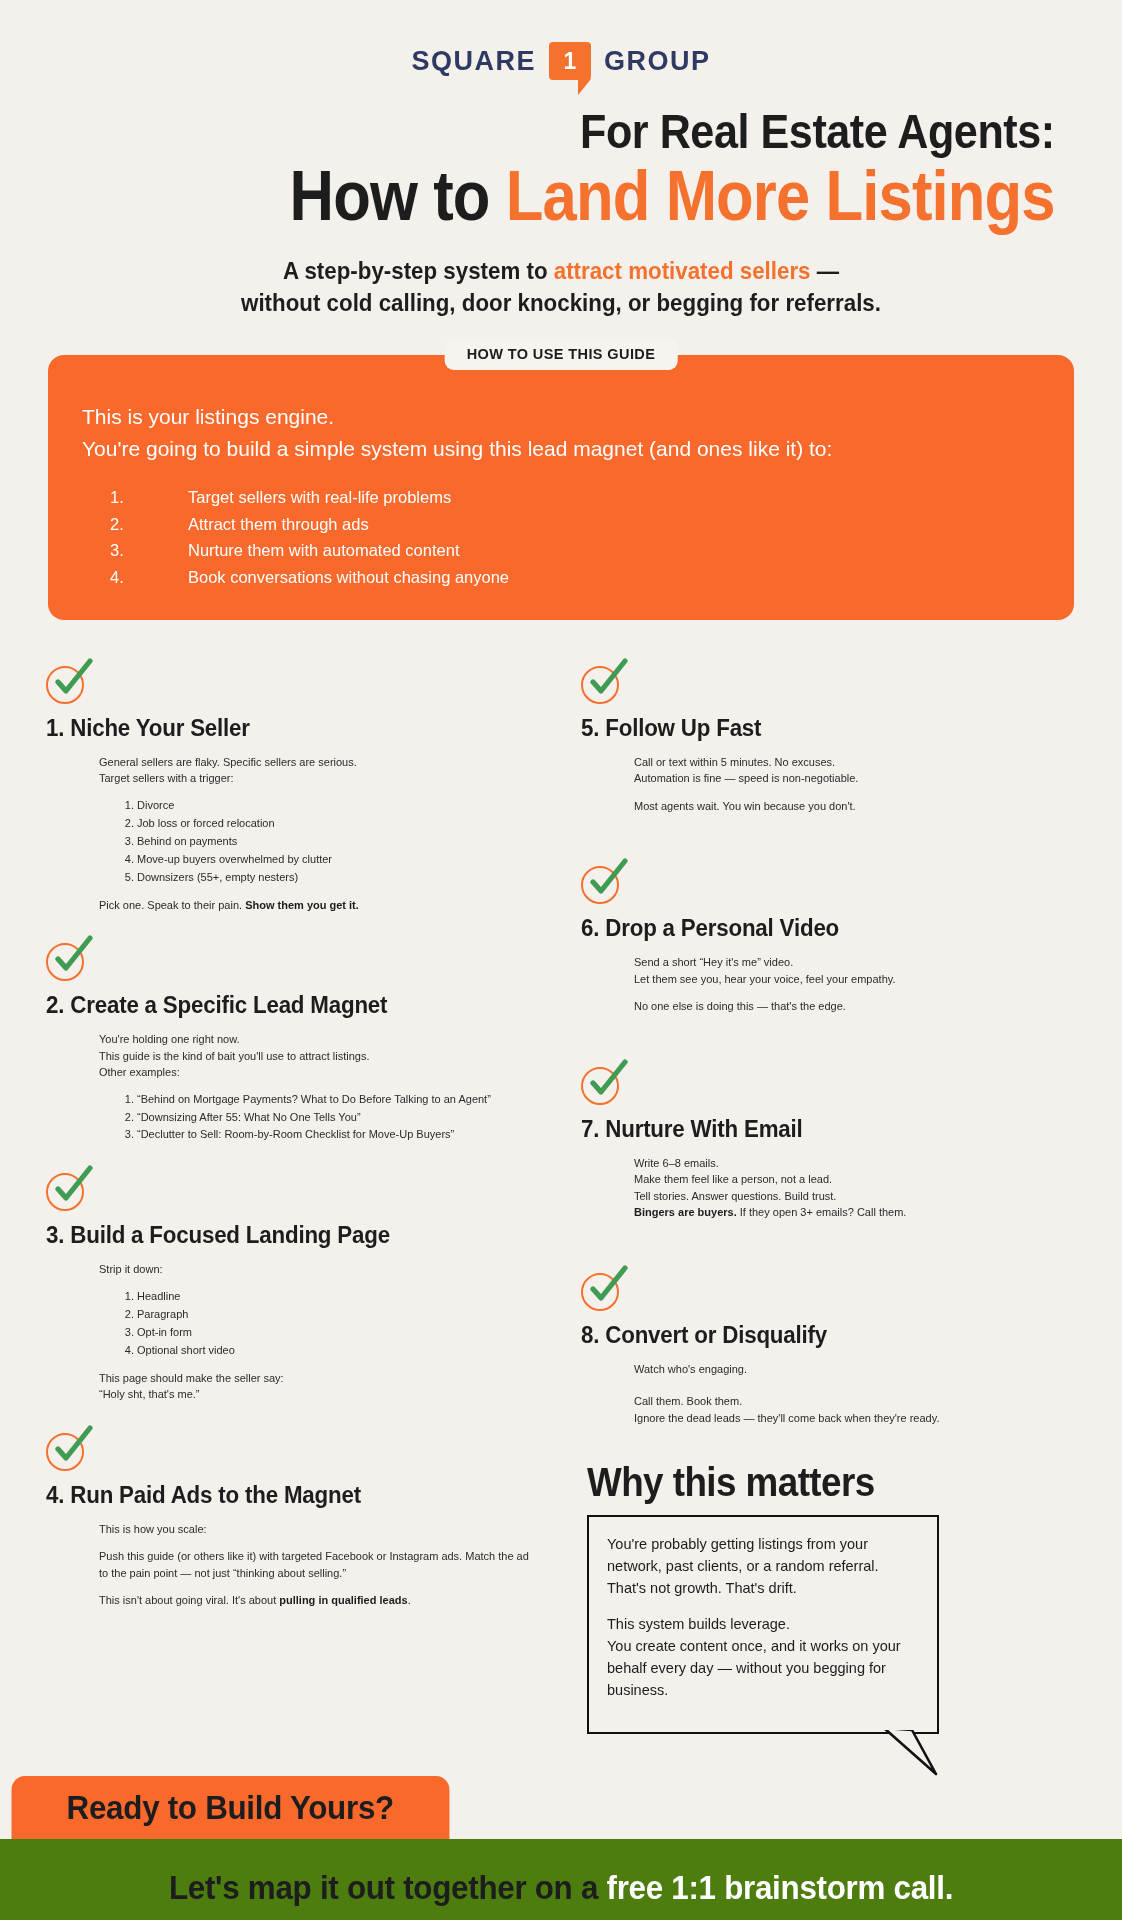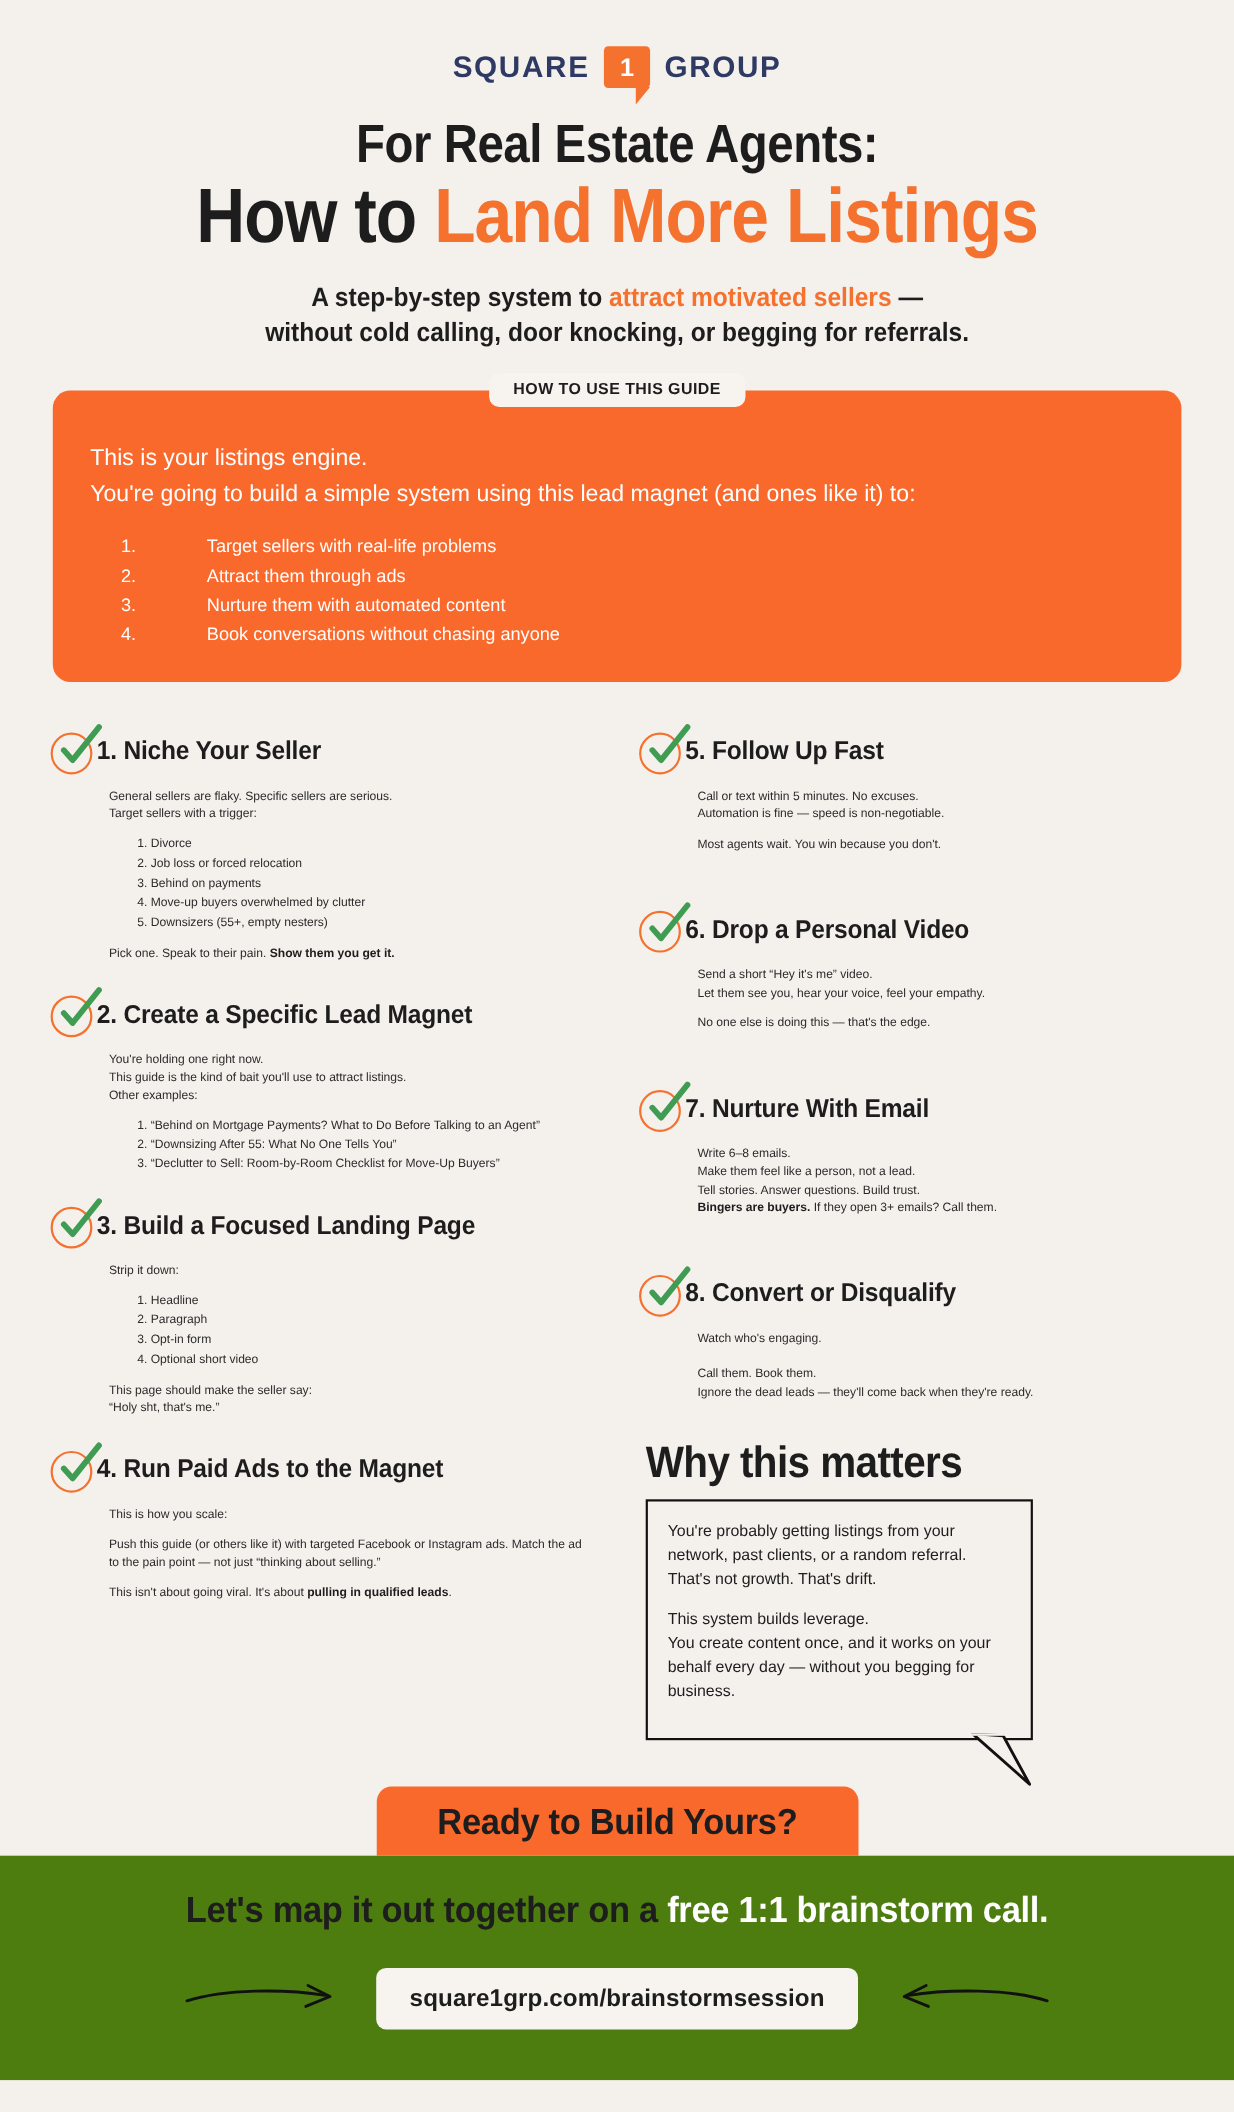--- a/index.html
+++ b/index.html
@@ -48,21 +48,21 @@
     content: "";
     position: absolute;
     right: 0; bottom: -15px;
     width: 0; height: 0;
     border-left: 13px solid #f4712e;
     border-bottom: 16px solid transparent;
   }
 
   
   .headline {
-    text-align: center;
+    text-align: right;
     margin-top: 26px;
     font-family: "Liberation Sans Narrow", "Liberation Sans", sans-serif;
   }
   .headline .l1 {
     display: block;
     font-size: 49px;
     font-weight: bold;
     color: #1d1d1d;
     letter-spacing: -0.5px;
     transform: scaleX(0.88);
@@ -130,21 +130,22 @@
   .columns {
     display: flex;
     margin: 42px 46px 0 46px;
     gap: 40px;
   }
   .col { width: 50%; }
 
   .step { position: relative; margin-bottom: 26px; }
   .step-head {
     display: flex;
-    align-items: center;
+    gap: 11px;
+    flex-direction: column;
   }
   .check {
     position: relative;
     width: 42px; height: 42px;
     flex: 0 0 42px;
   }
   .check .ring {
     position: absolute;
     left: 0; top: 4px;
     width: 38px; height: 38px;
@@ -207,21 +208,20 @@
     right: -1px;
     bottom: -44px;
     width: 56px; height: 48px;
   }
 
   
   .cta-ribbon-wrap {
     position: relative;
     margin-top: 42px;
     display: flex;
-    justify-content: center;
   }
   .cta-ribbon {
     background: #f9692c;
     border-radius: 14px 14px 0 0;
     padding: 13px 58px 12px 58px;
     font-family: "Liberation Sans Narrow", "Liberation Sans", sans-serif;
     font-size: 33px;
     font-weight: bold;
     color: #1d1d1d;
     letter-spacing: -0.3px;

